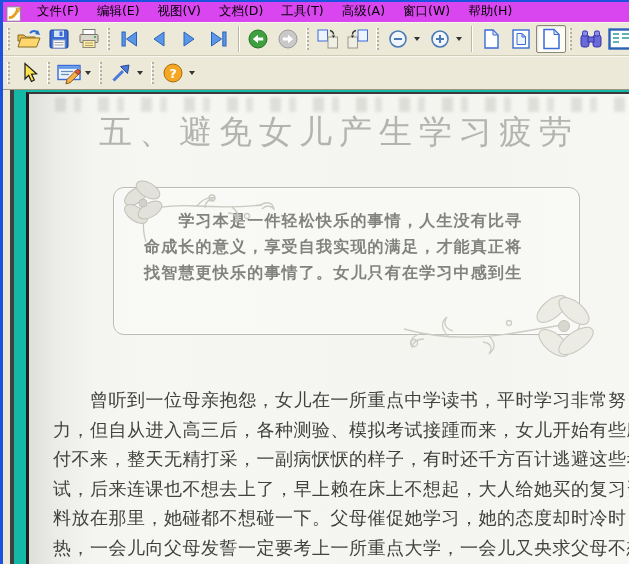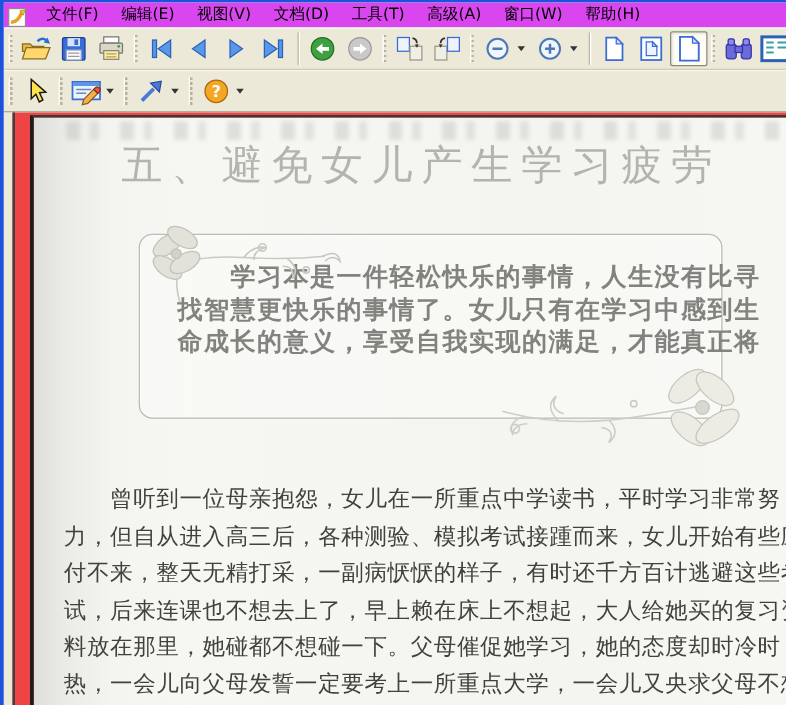--- a/index.html
+++ b/index.html
@@ -19,34 +19,34 @@
   .sep { width:1px; height:26px; background:#bcb8a6; box-shadow:1px 0 0 #fff; margin:0 4px; }
   .tb-btn { width:30px; height:28px; display:flex; align-items:center; justify-content:center; border:1px solid transparent; border-radius:2px; background:transparent; }
   .tb-btn.selected { border:1px solid #8b8975; background:#fdfcf5; box-shadow:inset 1px 1px 2px rgba(0,0,0,.12); }
   .tb-btn.clipped { margin-right:-14px; }
   .caret { width:0; height:0; border-left:3.5px solid transparent; border-right:3.5px solid transparent; border-top:4px solid #333; margin:0 5px 0 1px; }
   .combo { display:flex; align-items:center; }
   .ico { display:block; }
 
   
   .doc-area { position:absolute; top:88px; left:0; right:0; bottom:0; background:#ece9d8; }
-  .canvas { position:absolute; left:7px; top:0; right:0; bottom:0; background:#ef4444; border-left:2px solid #404040; overflow:hidden; }
+  .canvas { position:absolute; left:7px; top:0; right:0; bottom:0; background:#14b8a6; border-left:4px solid #404040; overflow:hidden; }
   .page { position:absolute; left:12px; top:2px; width:640px; height:600px;
           border-left:3px solid #1d1d1b; border-top:2px solid #3a3a38;
           background:linear-gradient(90deg,#dededb 0,#ebebe8 26px,#f4f4f1 64px,#f6f6f3 120px,#f4f4f0 420px,#f7f7f4 100%); }
   .ghost-band { position:absolute; left:26px; right:10px; top:3px; height:15px; opacity:.22; filter:blur(1.6px);
           background:repeating-linear-gradient(90deg,#8e8e88 0 11px,transparent 11px 19px,#9c9c96 19px 26px,transparent 26px 43px); }
   .doc-title { position:absolute; left:30px; width:560px; top:16px; text-align:center;
           font-family:"DejaVu Serif","Liberation Serif",serif; font-size:33px; letter-spacing:7px;
           color:#b3b3af; font-weight:400; white-space:nowrap; }
   .quote-box { position:absolute; left:84px; top:93px; width:467px; height:148px;
           border:1.5px solid #bbbbb4; border-radius:11px; background:rgba(252,252,250,.45);
           box-shadow:0 0 0 1px rgba(255,255,255,.6) inset; }
   .quote-text { padding:20px 26px 0 30px; font-family:"DejaVu Serif","Liberation Serif",serif;
-          font-size:20px; font-weight:bold; color:#82827f; line-height:26px; letter-spacing:1.2px; }
+          font-size:16px; font-weight:bold; color:#82827f; line-height:26px; letter-spacing:1.2px; }
   .quote-line { white-space:nowrap; }
   .flower { position:absolute; pointer-events:none; }
   .flower-tl { left:-12px; top:-28px; }
   .flower-br { right:-30px; bottom:-62px; }
   .body-text { position:absolute; left:24px; width:590px; top:291px;
           font-family:"DejaVu Serif","Liberation Serif",serif; font-size:18px; color:#41413e;
           line-height:29.5px; letter-spacing:.5px; }
   .body-line { white-space:nowrap; }
 </style>
 </head>
@@ -302,22 +302,22 @@
               <ellipse cx="34" cy="36" rx="13" ry="7" transform="rotate(-35 34 36)"></ellipse>
               <ellipse cx="46" cy="30" rx="13" ry="7" transform="rotate(30 46 30)"></ellipse>
               <ellipse cx="34" cy="54" rx="13" ry="7" transform="rotate(35 34 54)"></ellipse>
               <ellipse cx="48" cy="50" rx="13" ry="7" transform="rotate(-30 48 50)"></ellipse>
               <circle cx="41" cy="43" r="4" fill="#d2d2ca"></circle>
             </g>
           </svg>
 
           <div class="quote-text">
             <div class="quote-line">　　学习本是一件轻松快乐的事情，人生没有比寻</div>
+            <div class="quote-line">命成长的意义，享受自我实现的满足，才能真正将</div>
             <div class="quote-line">找智慧更快乐的事情了。女儿只有在学习中感到生</div>
-            <div class="quote-line">命成长的意义，享受自我实现的满足，才能真正将</div>
           </div>
 
           <svg class="flower flower-br" width="215" height="115" viewBox="0 0 215 115">
             <g stroke="#cdcdc5" fill="none" stroke-width="1.3">
               <path d="M10 48 Q60 62 120 52 Q150 47 168 44"></path>
               <path d="M55 56 q-12 -12 -2 -20 q-6 10 6 14"></path>
               <path d="M95 55 q10 10 0 18 q6 -10 -6 -12"></path>
               <path d="M28 52 q-14 4 -10 14 q2 -8 12 -8"></path>
               <circle cx="20" cy="62" r="3.5"></circle>
               <circle cx="115" cy="42" r="2.5"></circle>

